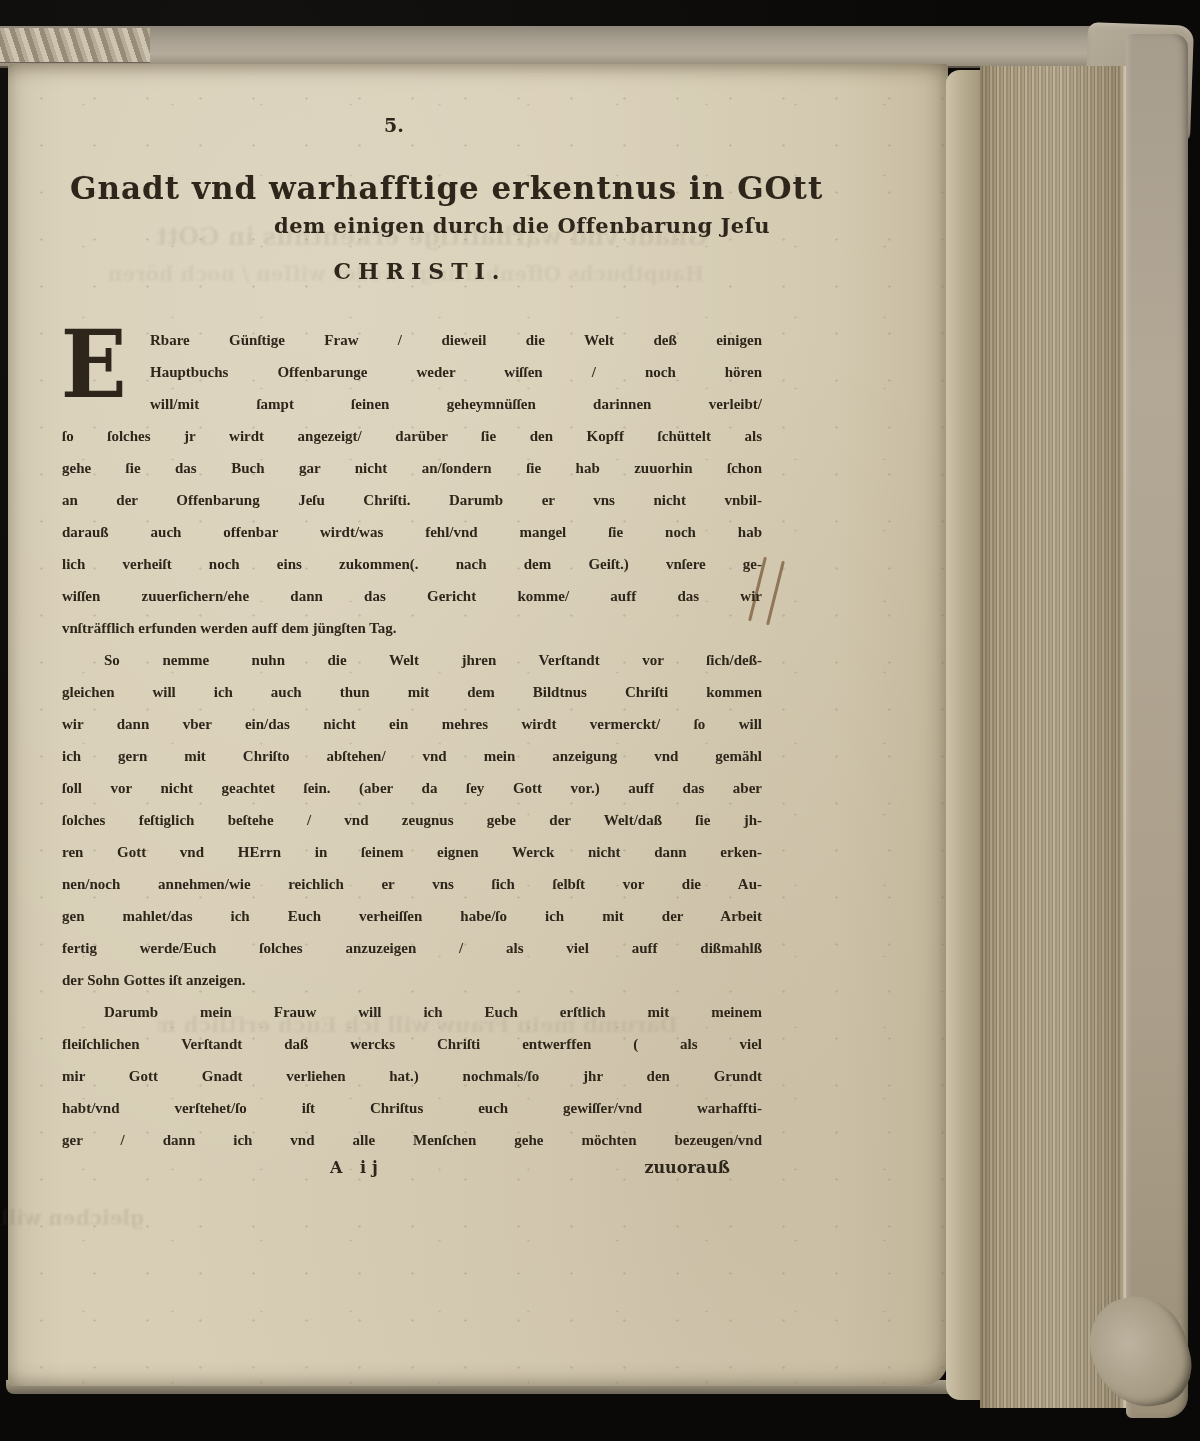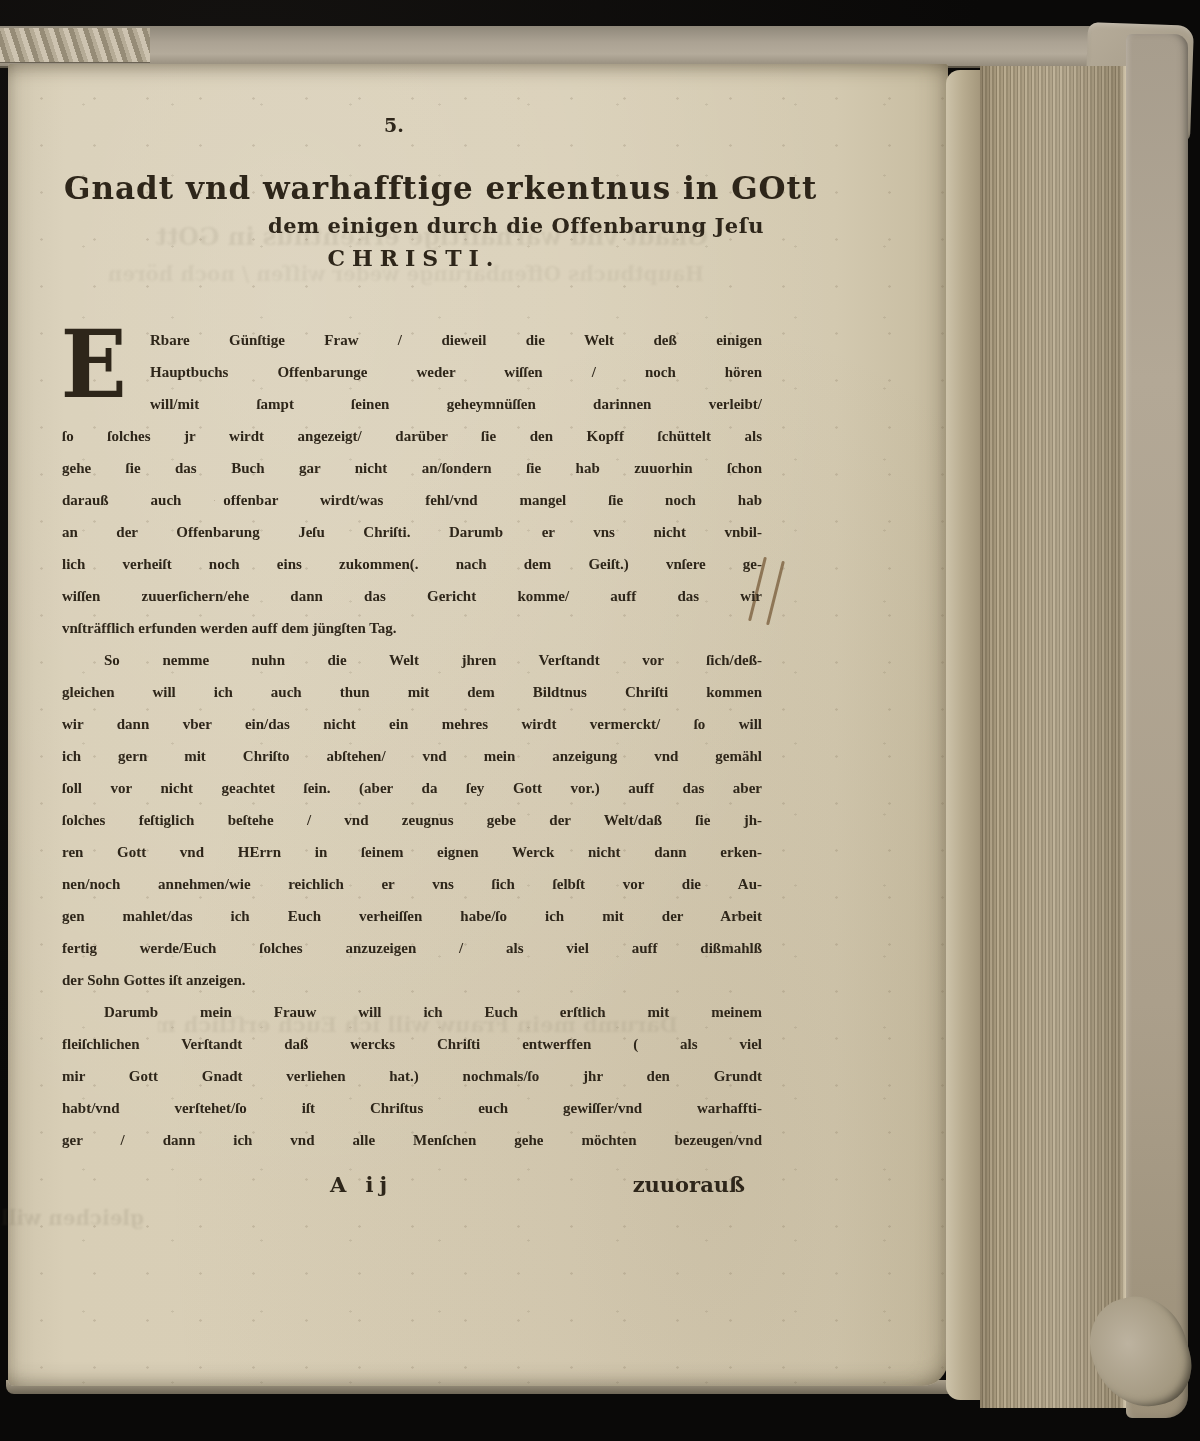--- a/index.html
+++ b/index.html
@@ -52,35 +52,35 @@
              border-radius:10px 16px 8px 30px;transform:rotate(2deg);
              box-shadow: inset 0 4px 6px -3px rgba(255,255,255,.3), inset 0 -6px 8px -5px rgba(0,0,0,.45);}
   .cover-roll{position:absolute;left:1092px;top:1296px;width:96px;height:112px;
              background:radial-gradient(ellipse at 40% 40%, #bdb3a0 0%, #a2977f 70%, #857a62 100%);
              border-radius:46% 54% 40% 60%;transform:rotate(-14deg);
              box-shadow: inset -5px -6px 9px -4px rgba(0,0,0,.5);}
   
   .text-col{position:absolute;left:54px;top:0;width:700px;color:#2e261a;}
   .folio{position:absolute;left:0;top:50px;width:100%;font-size:19px;font-weight:700;}
   .folio span{margin-left:322px;}
-  .heading{position:absolute;left:2px;top:106px;width:100%;text-align:center;}
+  .heading{position:absolute;left:8px;top:106px;width:100%;text-align:center;}
   .h1{font-size:31px;font-weight:700;letter-spacing:1px;white-space:nowrap;}
   .h2{font-size:21px;font-weight:700;margin-top:7px;letter-spacing:.5px;text-align:right;}
-  .h3{font-size:22px;font-weight:700;margin-top:7px;letter-spacing:7px;}
+  .h3{font-size:22px;font-weight:700;margin-top:20px;letter-spacing:7px;}
   .bodytext{position:absolute;left:0;top:260px;width:700px;}
   .line{height:32px;line-height:32px;font-size:15px;font-weight:700;
         white-space:nowrap;text-align:justify;text-align-last:justify;overflow:visible;font-family:Liberation Serif, serif;}
   .cap-indent{padding-left:88px;}
   .first-indent{padding-left:42px;}
   .endline{text-align-last:left;}
   .drop-cap{position:absolute;left:-4px;top:-10px;font-size:94px;line-height:100px;
             font-weight:700;color:#2e261a;transform:scaleX(.92);}
-  .sigrow{position:relative;height:34px;margin-top:16px;font-size:21px;font-weight:700;}
+  .sigrow{position:relative;height:34px;margin-top:2px;font-size:16px;font-weight:700;}
   .sig{position:absolute;left:268px;letter-spacing:6px;}
-  .catch{position:absolute;right:17px;}
+  .catch{position:absolute;right:32px;}
   
   .slash{position:absolute;width:3px;height:66px;background:#7d6140;border-radius:2px;
          transform:rotate(14deg);opacity:.8;}
   .slash.s1{left:748px;top:492px;}
   .slash.s2{left:766px;top:496px;}
   .ghost{position:absolute;transform:scaleX(-1);color:#5d543f;filter:blur(1.1px);
          white-space:nowrap;font-weight:700;pointer-events:none;overflow:hidden;}
   .g1{left:36px;top:158px;width:664px;font-size:24px;opacity:.10;}
   .g2{left:56px;top:198px;width:640px;font-size:20px;opacity:.08;}
   .g3{left:150px;top:948px;width:520px;font-size:21px;opacity:.09;}
@@ -119,22 +119,22 @@
       </div>
 
       <div class="bodytext">
         <div class="drop-cap">E</div>
 
         <div class="line cap-indent">Rbare Günſtige Fraw / dieweil die Welt deß einigen</div>
         <div class="line cap-indent">Hauptbuchs Offenbarunge weder wiſſen / noch hören</div>
         <div class="line cap-indent">will/mit ſampt ſeinen geheymnüſſen darinnen verleibt/</div>
         <div class="line">ſo ſolches jr wirdt angezeigt/ darüber ſie den Kopff ſchüttelt als</div>
         <div class="line">gehe ſie das Buch gar nicht an/ſondern ſie hab zuuorhin ſchon</div>
+        <div class="line">an der Offenbarung Jeſu Chriſti. Darumb er vns nicht vnbil-</div>
         <div class="line">darauß auch offenbar wirdt/was fehl/vnd mangel ſie noch hab</div>
-        <div class="line">an der Offenbarung Jeſu Chriſti. Darumb er vns nicht vnbil-</div>
         <div class="line">lich verheiſt noch eins zukommen(. nach dem Geiſt.) vnſere ge-</div>
         <div class="line">wiſſen zuuerſichern/ehe dann das Gericht komme/ auff das wir</div>
         <div class="line endline">vnſträfflich erfunden werden auff dem jüngſten Tag.</div>
 
         <div class="line first-indent">So nemme nuhn die Welt jhren Verſtandt vor ſich/deß-</div>
         <div class="line">gleichen will ich auch thun mit dem Bildtnus Chriſti kommen</div>
         <div class="line">wir dann vber ein/das nicht ein mehres wirdt vermerckt/ ſo will</div>
         <div class="line">ich gern mit Chriſto abſtehen/ vnd mein anzeigung vnd gemähl</div>
         <div class="line">ſoll vor nicht geachtet ſein. (aber da ſey Gott vor.) auff das aber</div>
         <div class="line">ſolches feſtiglich beſtehe / vnd zeugnus gebe der Welt/daß ſie jh-</div>

